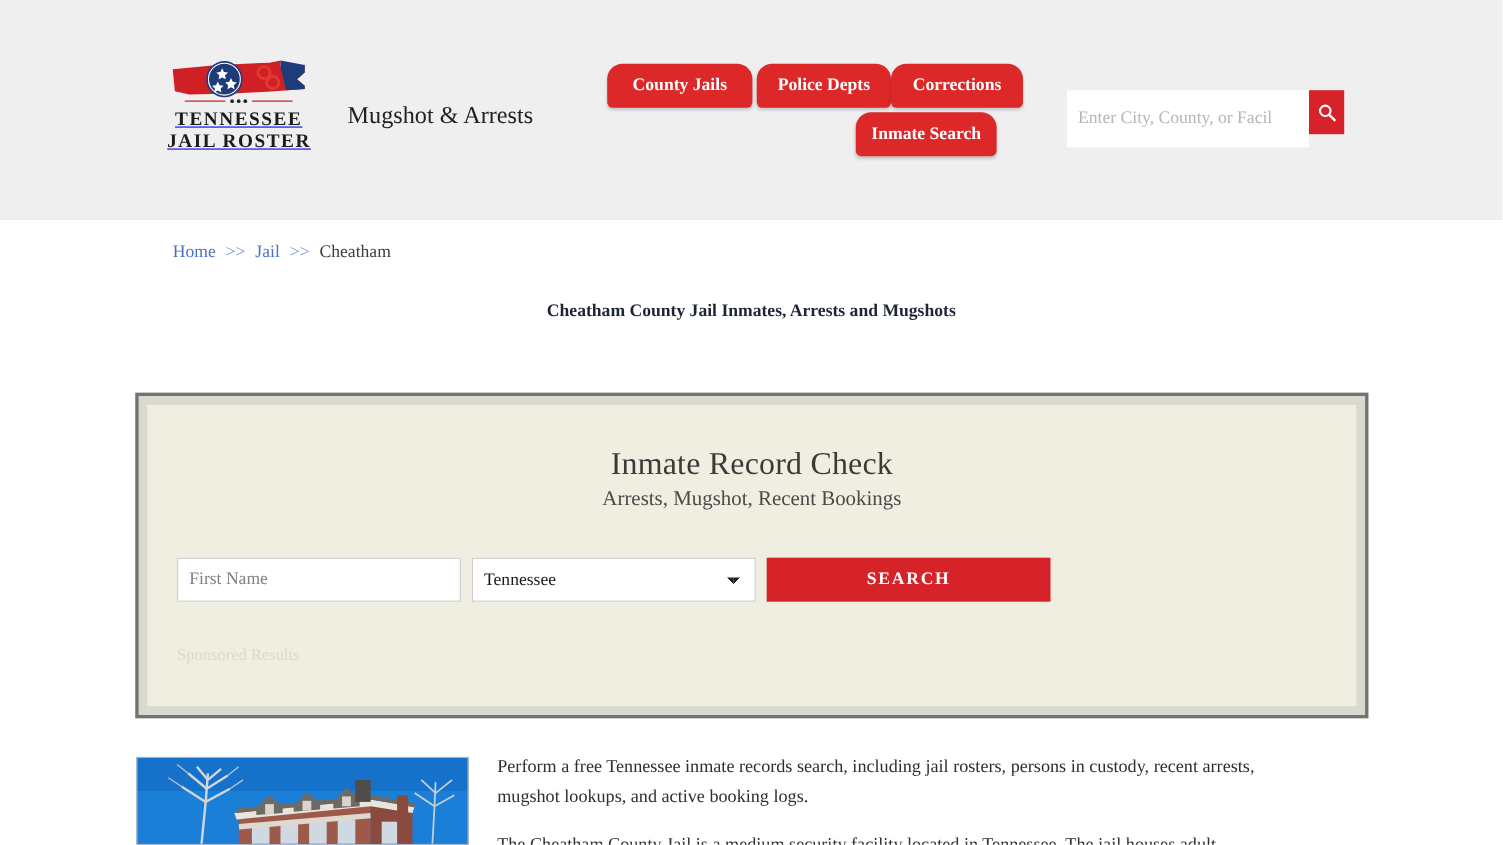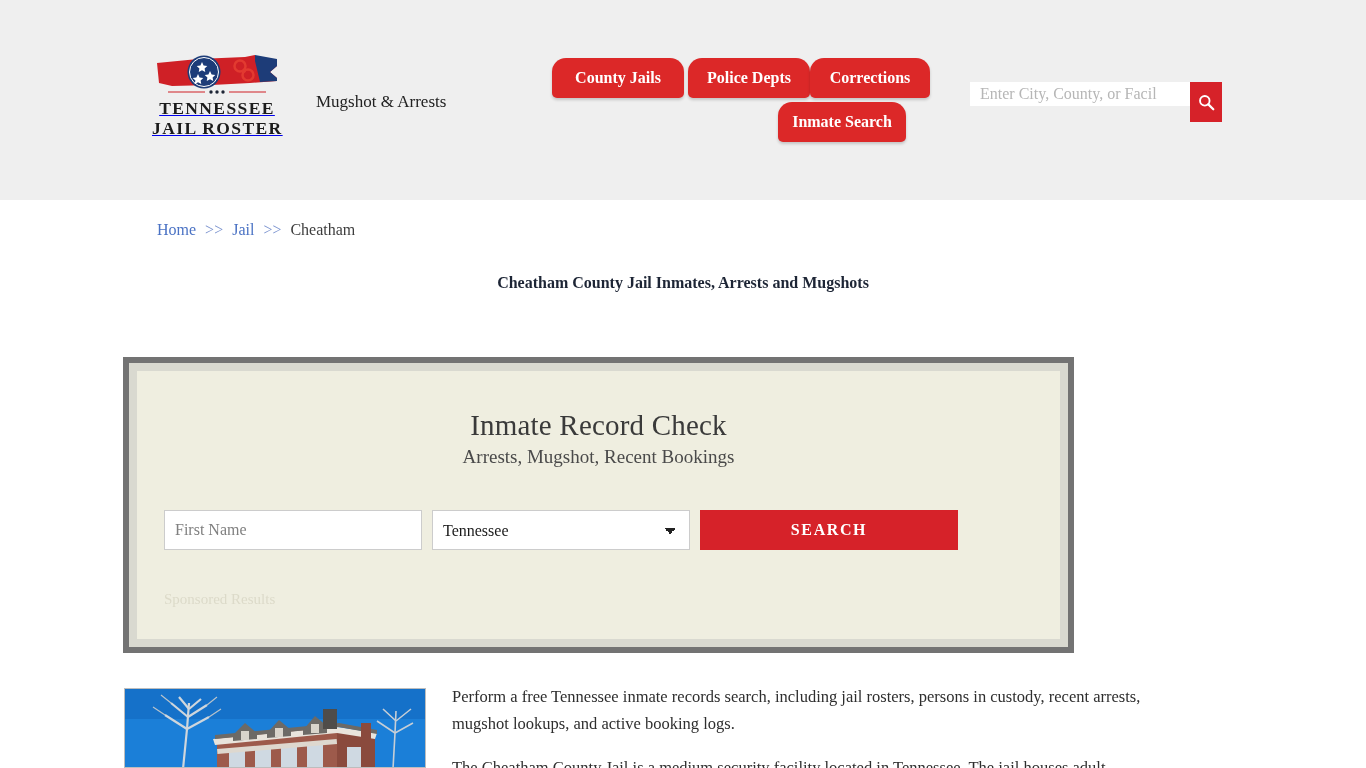--- a/index.html
+++ b/index.html
@@ -45,21 +45,21 @@
     letter-spacing: 1.4px;
     line-height: 1.16;
     font-size: 17.5px;
   }
   .logo-word span { display: block; white-space: nowrap; }
 
   .tagline {
     position: absolute;
     left: 316px;
     top: 92px;
-    font-size: 17px;
+    font-size: 22px;
     color: #222222;
     white-space: nowrap;
     text-align: right;
   }
 
   
   .nav-wrap {
     position: absolute;
     left: 552px;
     top: 56px;
@@ -94,21 +94,21 @@
   .hdr-search {
     position: absolute;
     left: 970px;
     top: 82px;
     width: 252px;
     height: 40px;
     display: flex;
   }
   .hdr-search input {
     flex: 1;
-    height: 24px;
+    height: 52px;
     border: none;
     background: #ffffff;
     font-family: "Liberation Serif", serif;
     font-size: 16px;
     color: #444;
     padding: 0 10px;
     outline: none;
   }
   .hdr-search input::placeholder { color: #b6b6b6; }
   .hdr-search-btn {
@@ -148,24 +148,24 @@
     font-weight: bold;
     color: #1d2535;
     margin: 0;
   }
 
   
   .panel {
     position: absolute;
     left: 123px;
     top: 357px;
-    width: 951px;
+    width: 1121px;
     height: 296px;
     background: #d9d9d0;
-    border: 6px solid #737373;
+    border: 3px solid #737373;
     padding: 8px;
   }
   .panel-inner {
     width: 100%;
     height: 100%;
     background: #efeee0;
     position: relative;
   }
   .panel-title {
     text-align: center;

